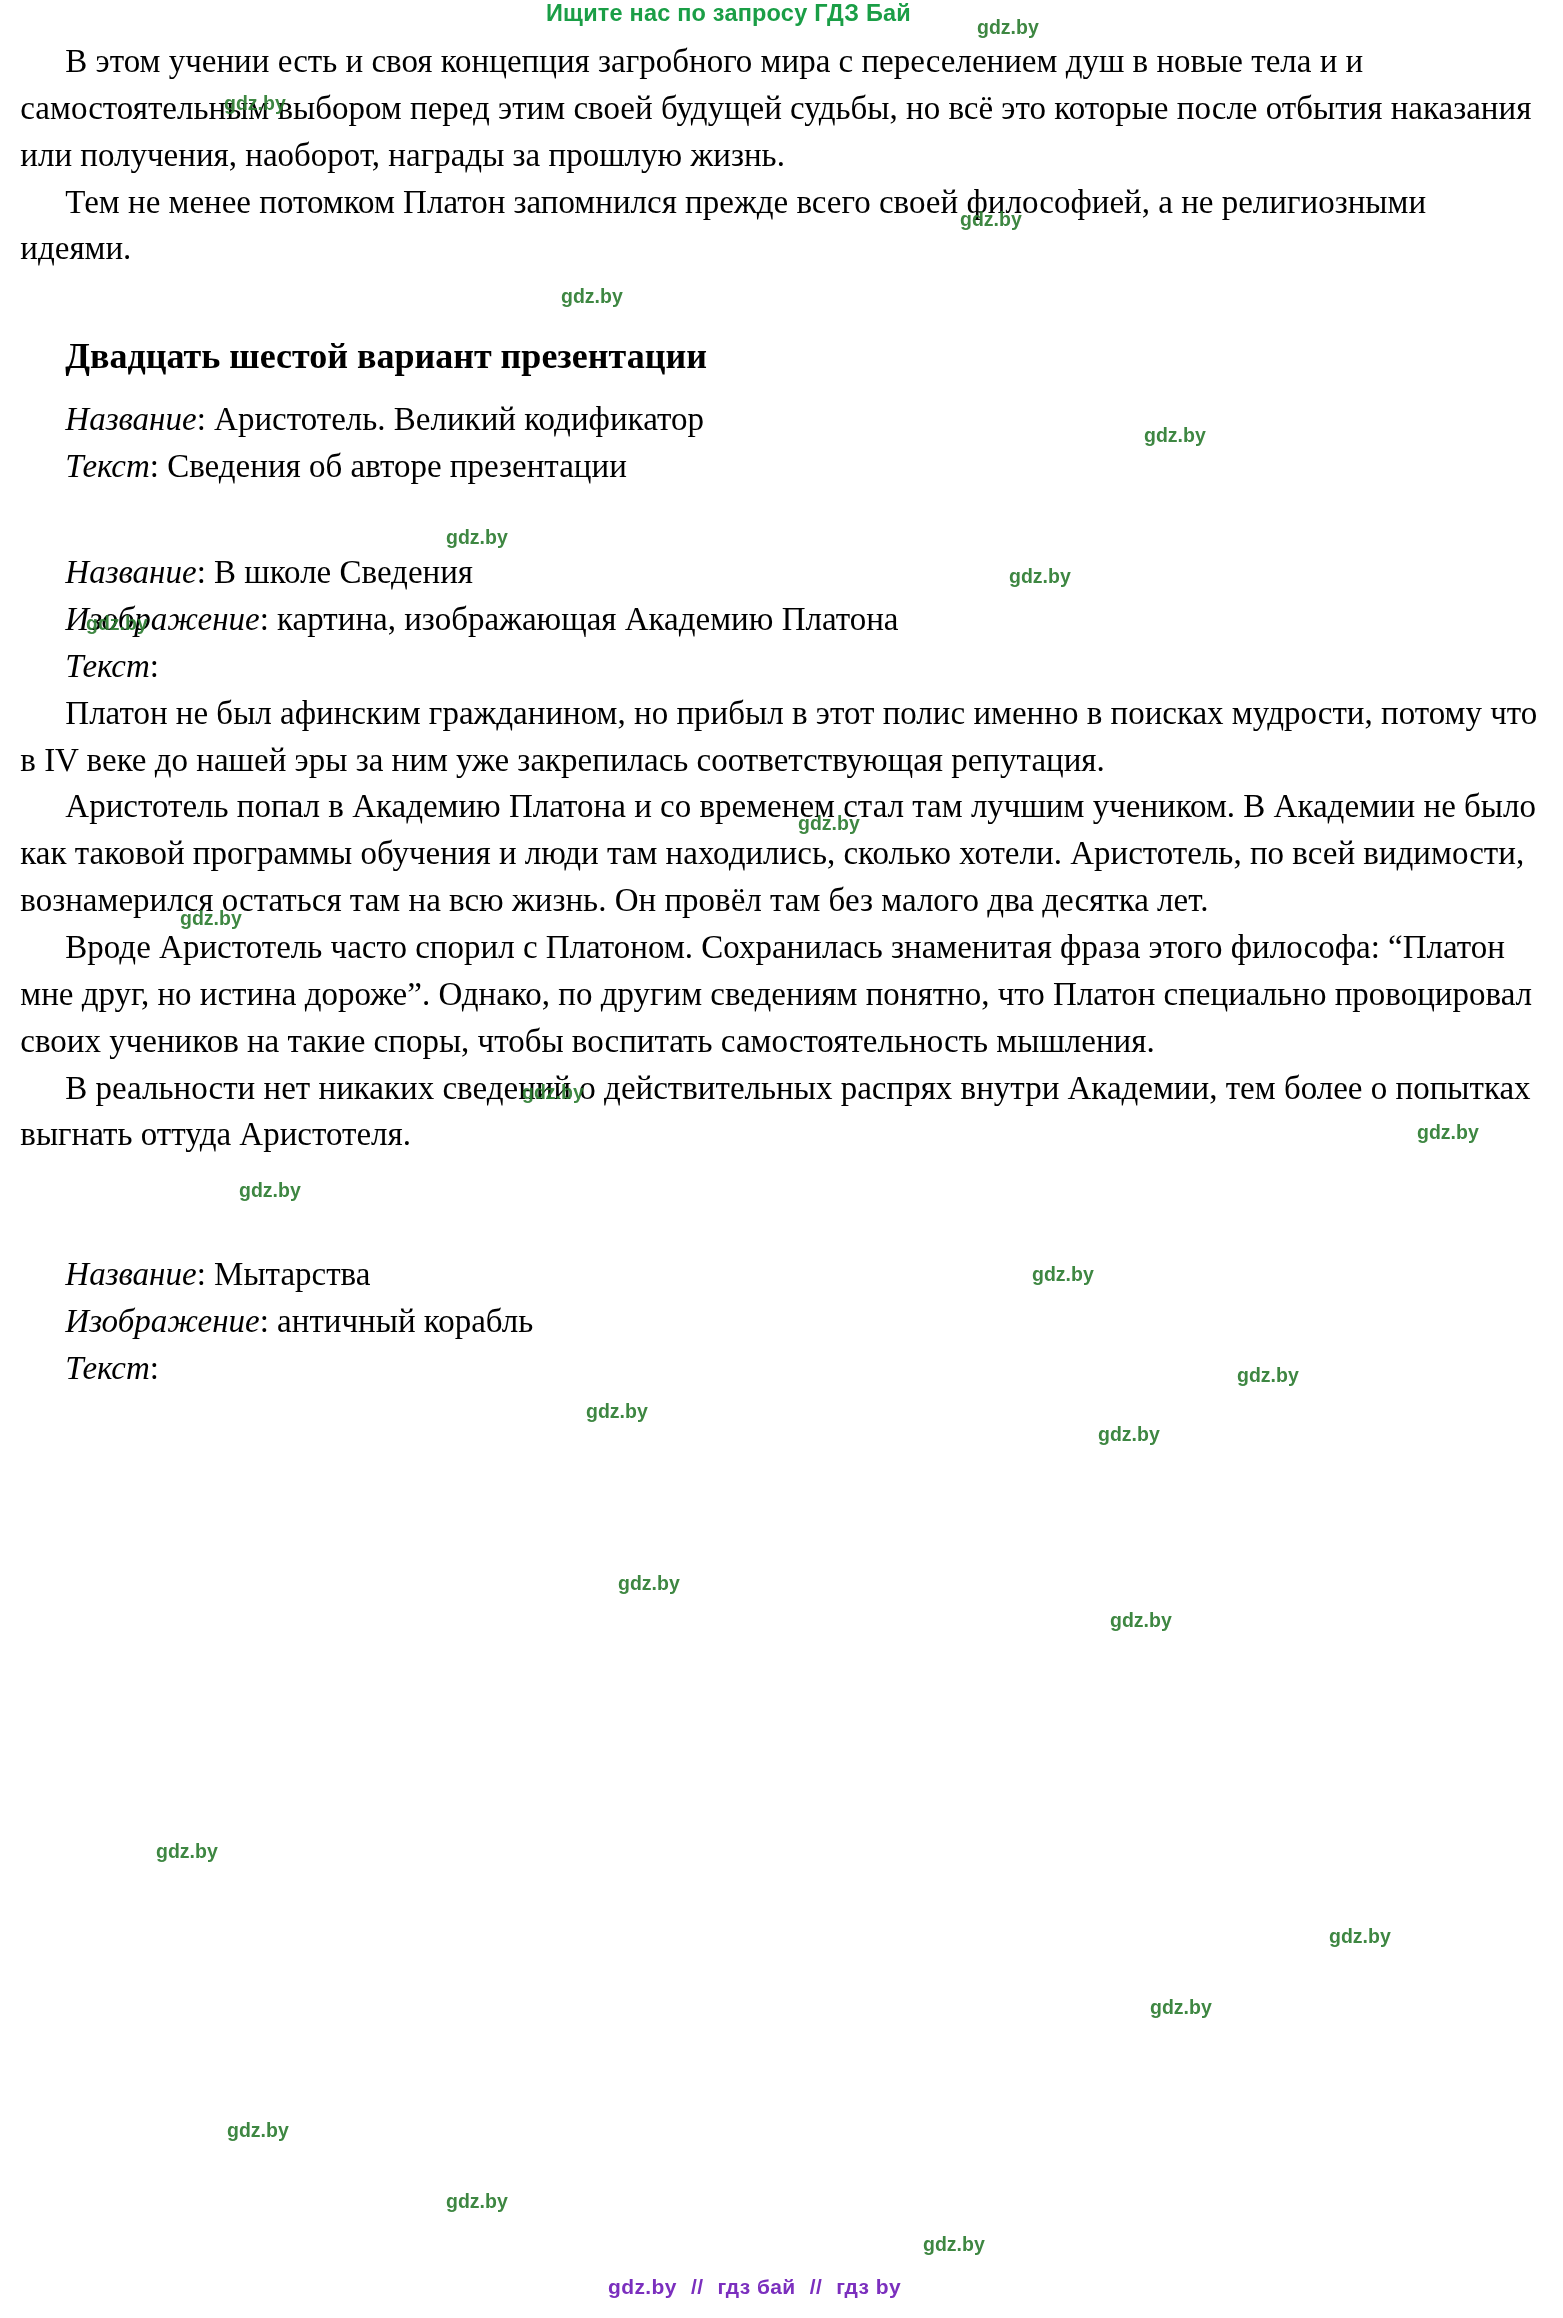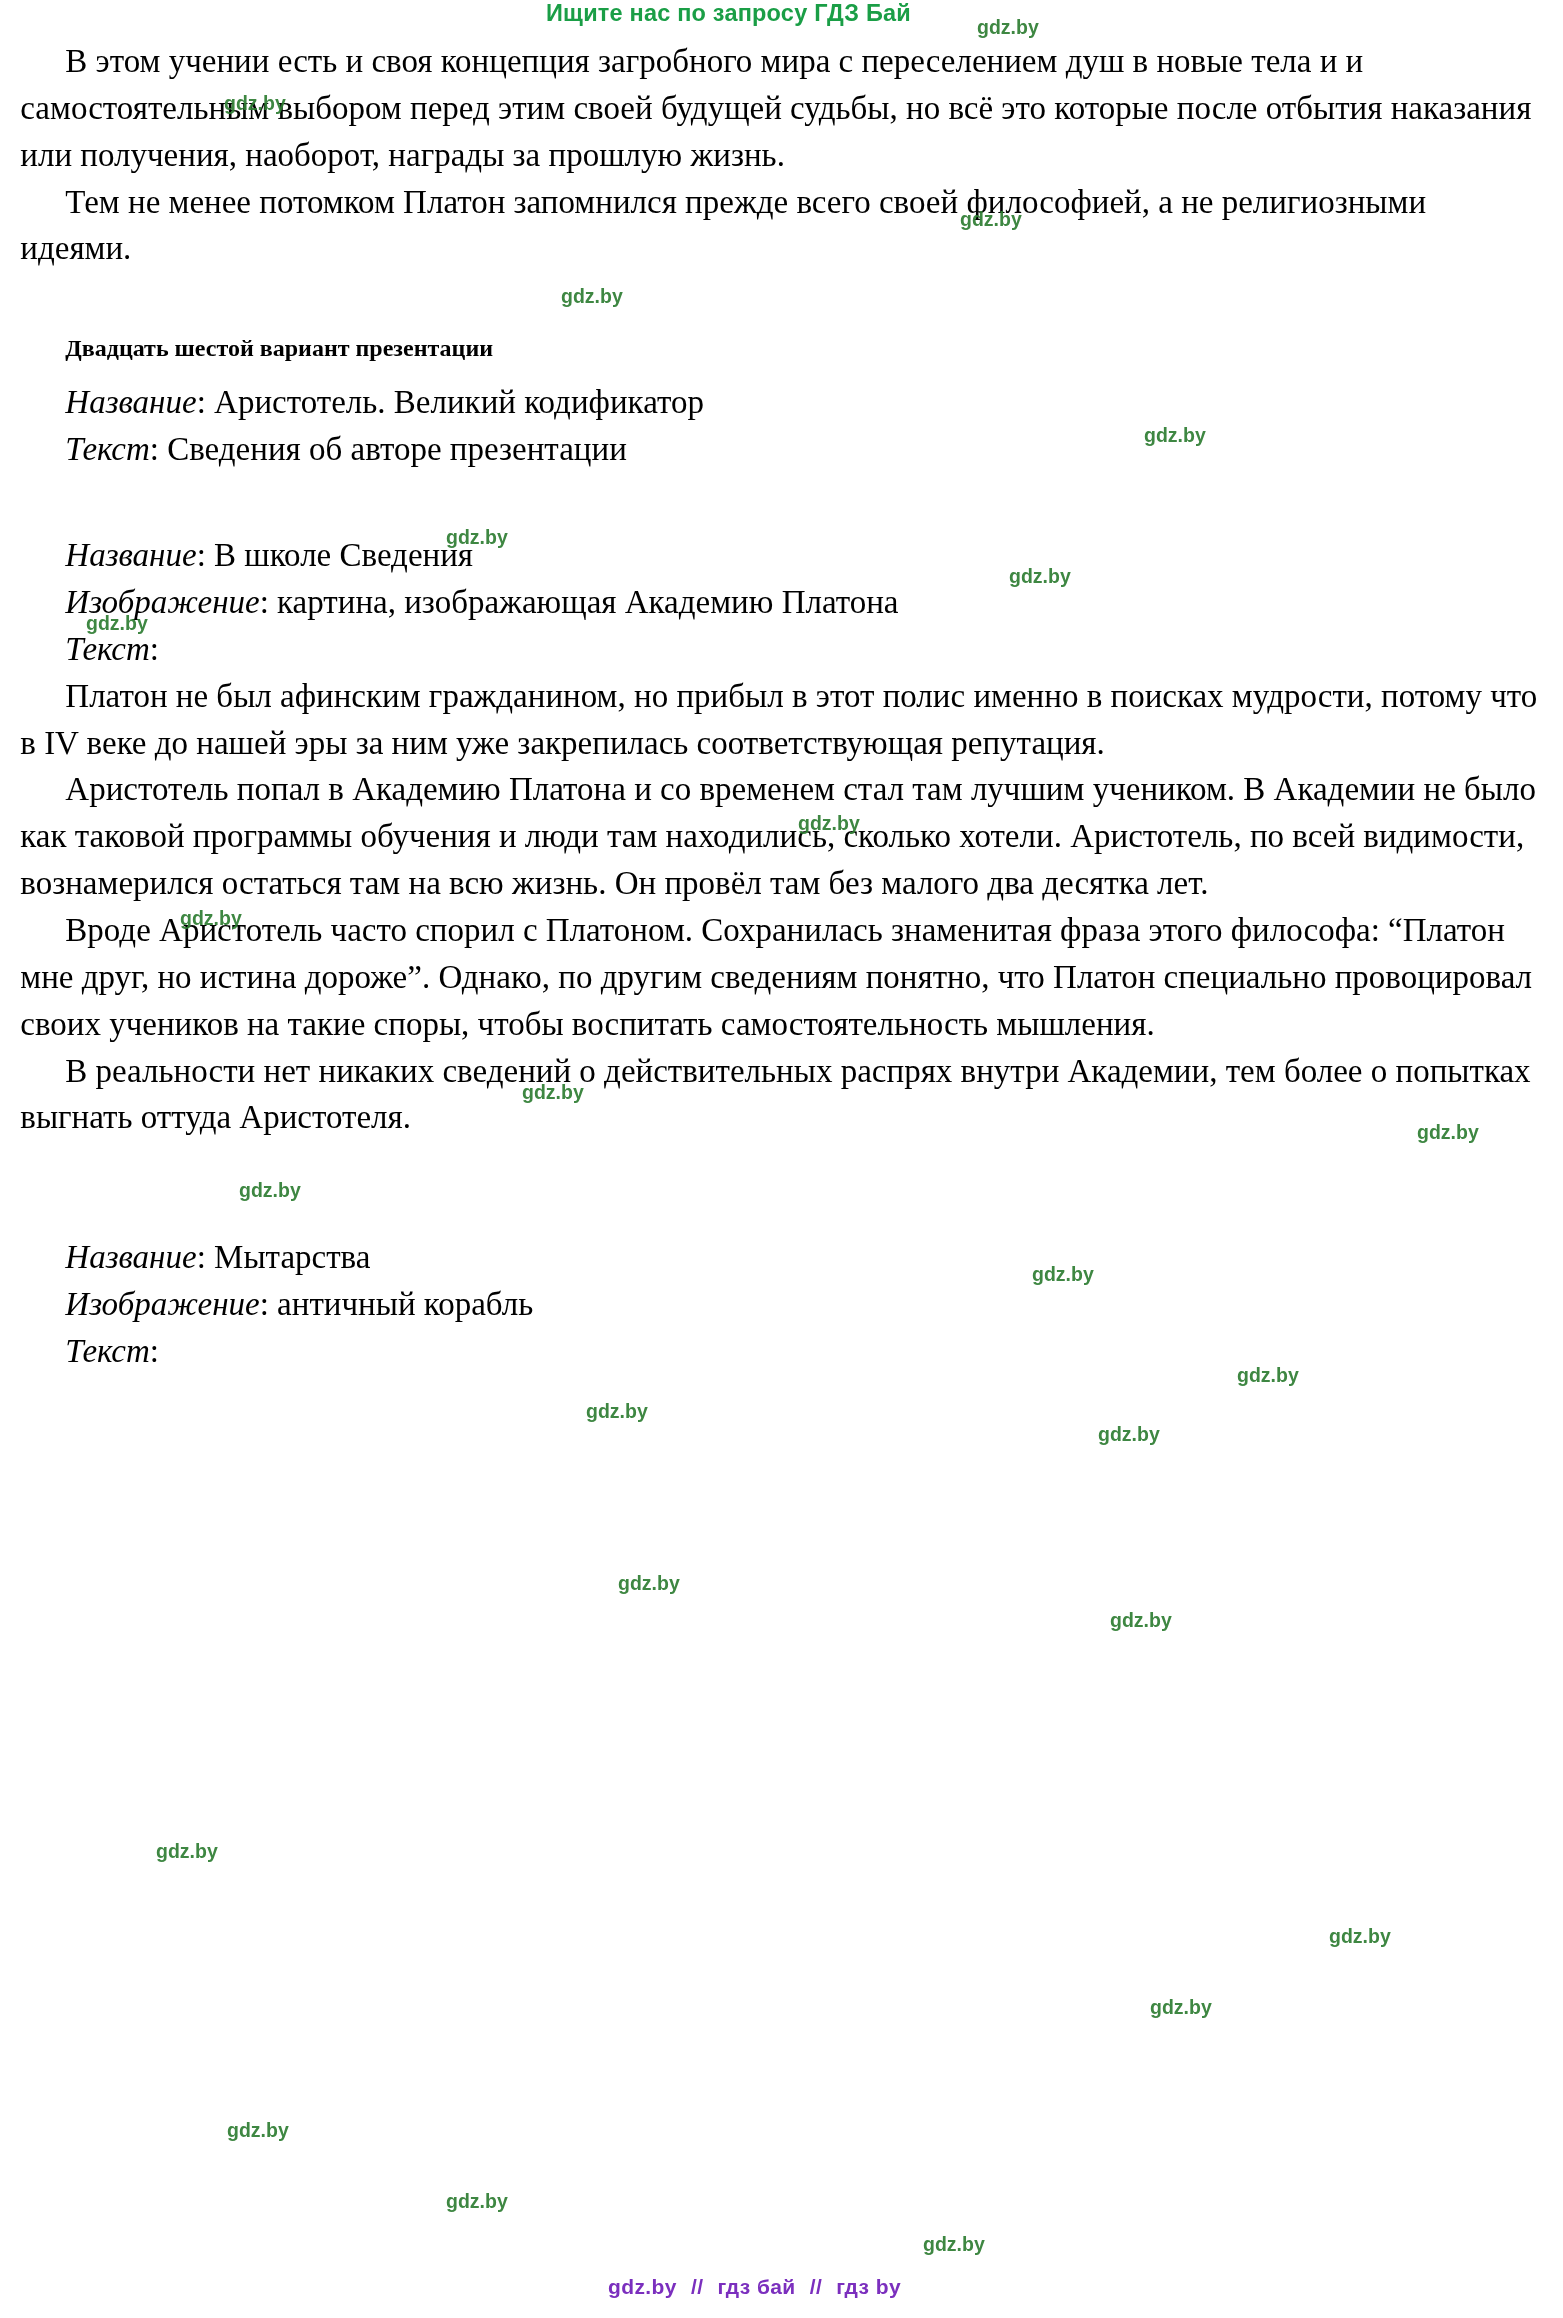--- a/index.html
+++ b/index.html
@@ -54,21 +54,21 @@
   .indent {
     text-indent: 45px;
   }
 
   .spacer-sm { height: 14px; }
   .spacer-md { height: 34px; }
   .spacer-lg { height: 59px; }
 
   .section-title {
     font-weight: bold;
-    font-size: 24px;
+    font-size: 36px;
     text-indent: 45px;
     line-height: 1.42;
   }
 
   .field-line {
     font-size: 33px;
     line-height: 1.42;
     text-indent: 45px;
   }
 

